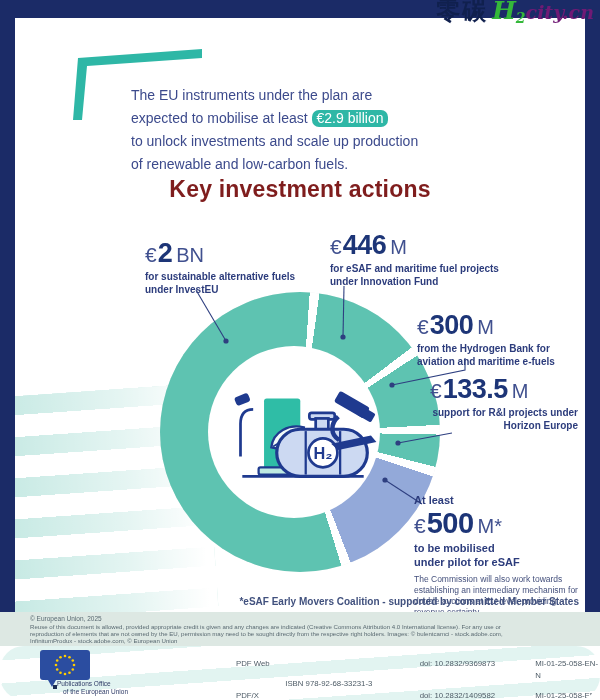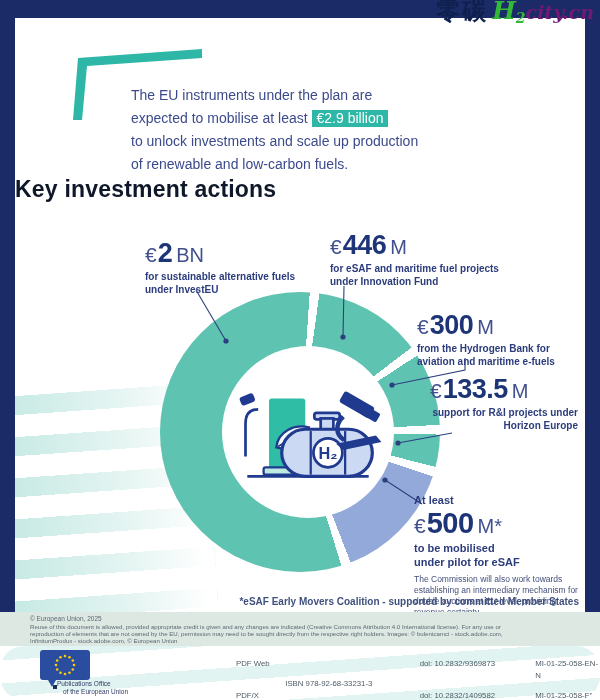--- a/index.html
+++ b/index.html
@@ -9,26 +9,26 @@
   .watermark{position:absolute;top:-2px;right:6px;white-space:nowrap;z-index:40;line-height:26px;}
   .wm-cn{font-size:24px;font-weight:800;color:#10204e;letter-spacing:2px;}
   .wm-h{font-family:"DejaVu Serif",serif;font-style:italic;font-weight:700;font-size:25px;color:#35b83a;margin-left:4px;}
   .wm-sub{font-family:"DejaVu Serif",serif;font-style:italic;font-weight:700;font-size:14px;color:#35b83a;vertical-align:-4px;}
   .wm-site{font-family:"DejaVu Serif",serif;font-style:italic;font-weight:700;font-size:19px;color:#701a75;}
 
   .card{position:absolute;left:15px;top:18px;width:570px;height:594px;background:#ffffff;overflow:hidden;}
 
   .bracket{position:absolute;left:55px;top:28px;}
   .intro{position:absolute;left:100px;top:50px;width:440px;margin:16px;font-size:14px;line-height:23px;color:#3c4a8c;}
-  .chip{background:#2eb7a6;color:#ffffff;padding:0px 5px 1px 5px;}
-
-  .page-title{position:absolute;left:0;top:158px;width:570px;margin:0;font-size:23px;font-weight:800;color:#0f172a;letter-spacing:0.2px;}
+  .chip{background:#2eb7a6;color:#ffffff;padding:0px 5px 1px 5px;border-radius:7px;}
+
+  .page-title{position:absolute;left:0;top:158px;width:570px;margin:0;text-align:center;font-size:23px;font-weight:800;color:#7f1d1d;letter-spacing:0.2px;}
 
   .donut{position:absolute;left:145px;top:274px;width:280px;height:280px;border-radius:50%;background:#eee;}
-  .hole{position:absolute;left:62px;top:54px;width:172px;height:172px;border-radius:50%;background:#ffffff;display:flex;align-items:center;justify-content:center;}
+  .hole{position:absolute;left:48px;top:54px;width:172px;height:172px;border-radius:50%;background:#ffffff;display:flex;align-items:center;justify-content:flex-end;}
 
   .callout{position:absolute;}
   .amt{display:flex;align-items:baseline;color:#1d3577;white-space:nowrap;}
   .amt .cur{font-size:21px;font-weight:400;color:#40508f;margin-right:1px;}
   .amt .num{font-size:27px;font-weight:800;letter-spacing:-0.5px;color:#1d3577;}
   .amt .unit{font-size:20px;font-weight:300;color:#40508f;margin-left:4px;}
   .amt.big .num{font-size:29px;}
   .desc{font-size:10px;font-weight:700;color:#2c3c7c;line-height:1.25;margin-top:2px;}
   .pre{font-size:11px;font-weight:700;color:#2c3c7c;margin-bottom:1px;}
   .note{font-size:8.5px;font-weight:400;color:#44507c;line-height:1.32;margin-top:4px;}

